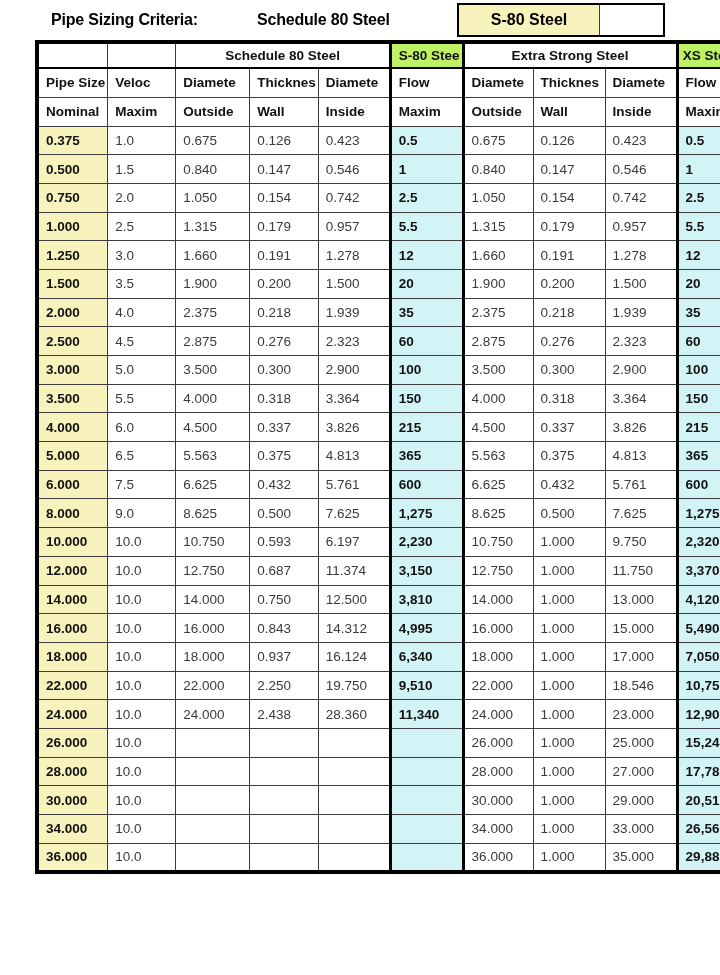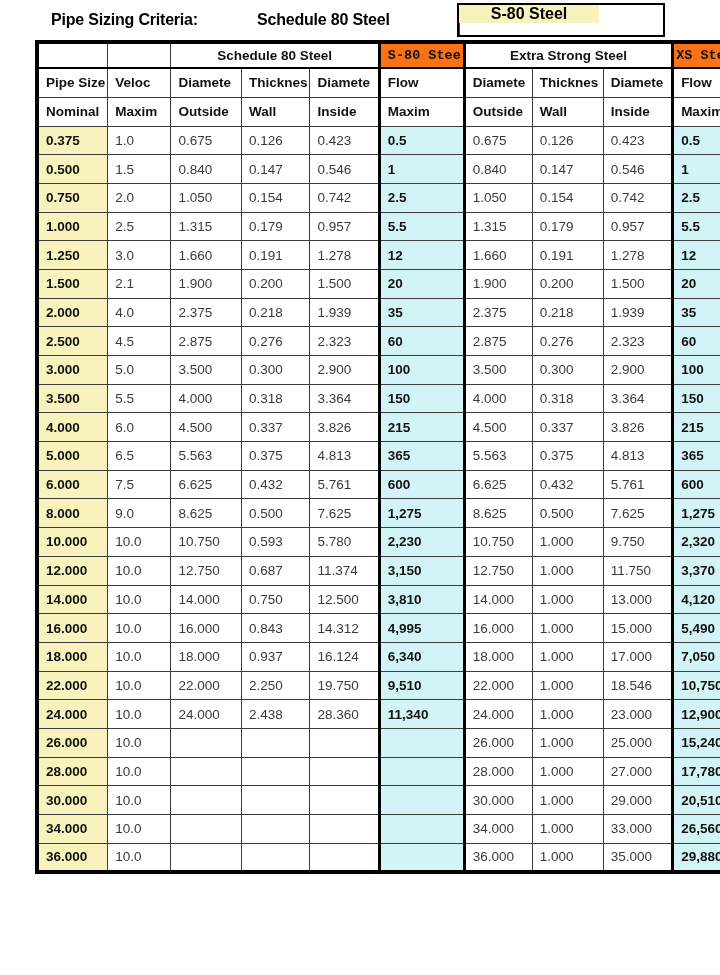--- a/index.html
+++ b/index.html
@@ -7,39 +7,39 @@
          font-family:"Liberation Sans", sans-serif; color:#000; }
   .page { position:relative; width:720px; height:975px;margin-left:27px; }
 
   
   .title-row { position:absolute; top:0; left:0; width:720px; height:40px; }
   .title-label { position:absolute; left:24px; top:11px;
                  font-size:16px; font-weight:700; letter-spacing:-0.2px; }
   .title-schedule { position:absolute; left:230px; top:11px;
                     font-size:16px; font-weight:700; letter-spacing:-0.2px; }
   .s80-box { position:absolute; left:430px; top:3px; width:208px; height:34px;
-             border:2.5px solid #000; display:flex; box-sizing:border-box;flex-direction:column; }
+             border:2.5px solid #000; display:flex; box-sizing:border-box; }
   .s80-box-yellow { width:140px; background:#f8f2bc; display:flex;
                     align-items:center; justify-content:center;
                     font-size:16px; font-weight:700; overflow:hidden; white-space:nowrap; }
   .s80-box-empty { flex:1; background:#fff; border-left:1.5px solid #3c3c3c; }
 
   
   .tbl-wrap { position:absolute; top:40px; left:8px; }
   table { border-collapse:collapse; table-layout:fixed;
           border:4px solid #000; background:#fff; }
   td { border:1.5px solid #3c3c3c; padding:0 2px 0 7px; overflow:hidden;
        white-space:nowrap; font-size:13.5px; vertical-align:middle;
        box-sizing:border-box; }
 
   
   .gcell { height:26px; font-weight:700; color:#111;
            border-bottom:2.5px solid #000; }
   .gcenter { text-align:center; padding-left:2px; }
-  .gyellow { background:#f97316;font-family:Liberation Mono, monospace; }
+  .gyellow { background:#bef264; }
 
   
   .hcell { height:29px; font-weight:700; color:#111; background:#fff; }
   .hb { border-bottom:3px solid #000; }
 
   
   .dcell { height:28.7px; color:#3a3a3a; font-weight:400; background:#fff; }
   .dcell.c0 { background:#f8f2bc; font-weight:700; color:#111; }
   .dcell.c5, .dcell.c9 { background:#d3f4f6; font-weight:700; color:#111; }
 
@@ -165,21 +165,21 @@
             <td class="dcell c3">0.191</td>
             <td class="dcell c4">1.278</td>
             <td class="dcell c5">12</td>
             <td class="dcell c6">1.660</td>
             <td class="dcell c7">0.191</td>
             <td class="dcell c8">1.278</td>
             <td class="dcell c9">12</td>
           </tr>
           <tr>
             <td class="dcell c0">1.500</td>
-            <td class="dcell c1">2.1</td>
+            <td class="dcell c1">3.5</td>
             <td class="dcell c2">1.900</td>
             <td class="dcell c3">0.200</td>
             <td class="dcell c4">1.500</td>
             <td class="dcell c5">20</td>
             <td class="dcell c6">1.900</td>
             <td class="dcell c7">0.200</td>
             <td class="dcell c8">1.500</td>
             <td class="dcell c9">20</td>
           </tr>
           <tr>
@@ -276,21 +276,21 @@
             <td class="dcell c6">8.625</td>
             <td class="dcell c7">0.500</td>
             <td class="dcell c8">7.625</td>
             <td class="dcell c9">1,275</td>
           </tr>
           <tr>
             <td class="dcell c0">10.000</td>
             <td class="dcell c1">10.0</td>
             <td class="dcell c2">10.750</td>
             <td class="dcell c3">0.593</td>
-            <td class="dcell c4">5.780</td>
+            <td class="dcell c4">6.197</td>
             <td class="dcell c5">2,230</td>
             <td class="dcell c6">10.750</td>
             <td class="dcell c7">1.000</td>
             <td class="dcell c8">9.750</td>
             <td class="dcell c9">2,320</td>
           </tr>
           <tr>
             <td class="dcell c0">12.000</td>
             <td class="dcell c1">10.0</td>
             <td class="dcell c2">12.750</td>

